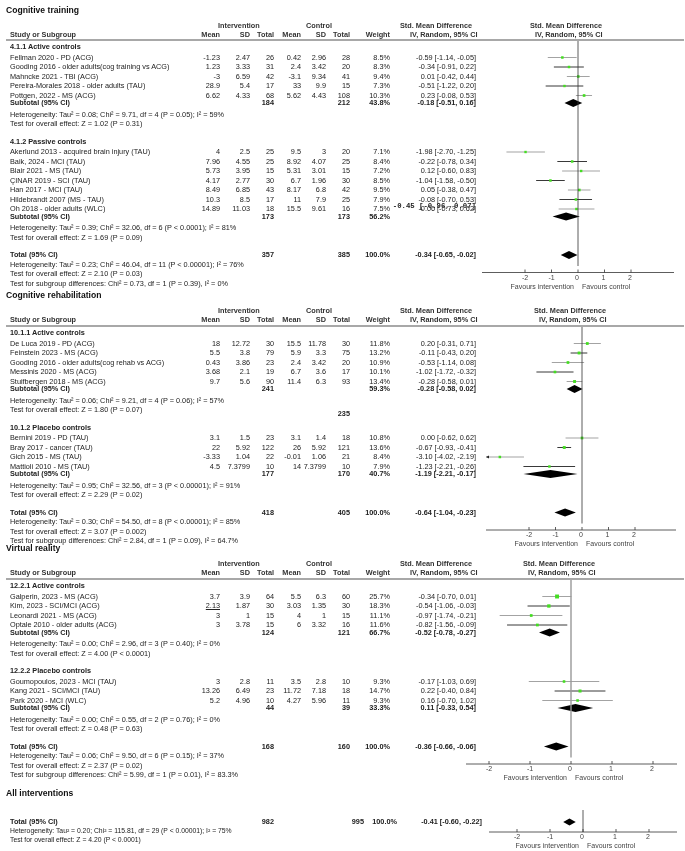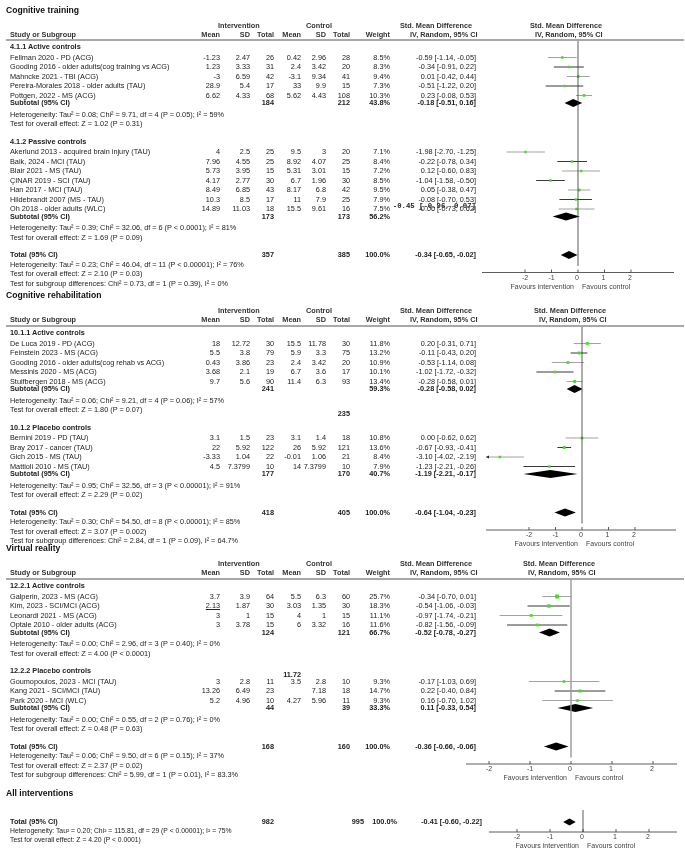--- a/index.html
+++ b/index.html
@@ -461,21 +461,21 @@
     <span class="abs " style="top: 676.5px; right: 435px;">2.8</span>
     <span class="abs " style="top: 676.5px; right: 384px;">3.5</span>
     <span class="abs " style="top: 676.5px; right: 359px;">2.8</span>
     <span class="abs " style="top: 676.5px; right: 411px;">11</span>
     <span class="abs " style="top: 676.5px; right: 335px;">10</span>
     <span class="abs " style="top: 676.5px; right: 295px;">9.3%</span>
     <span class="abs " style="top: 676.5px; right: 209px;">-0.17 [-1.03, 0.69]</span>
     <span class="abs " style="top: 686px; left: 10px;">Kang 2021 - SCI/MCI (TAU)</span>
     <span class="abs " style="top: 686px; right: 465px;">13.26</span>
     <span class="abs " style="top: 686px; right: 435px;">6.49</span>
-    <span class="abs " style="top: 670px; right: 384px; font-weight: bold;">11.72</span>
+    <span class="abs " style="top: 686px; right: 384px;">11.72</span>
     <span class="abs " style="top: 686px; right: 359px;">7.18</span>
     <span class="abs " style="top: 686px; right: 411px;">23</span>
     <span class="abs " style="top: 686px; right: 335px;">18</span>
     <span class="abs " style="top: 686px; right: 295px;">14.7%</span>
     <span class="abs " style="top: 686px; right: 209px;">0.22 [-0.40, 0.84]</span>
     <span class="abs " style="top: 695.5px; left: 10px;">Park 2020 - MCI (WLC)</span>
     <span class="abs " style="top: 695.5px; right: 465px;">5.2</span>
     <span class="abs " style="top: 695.5px; right: 435px;">4.96</span>
     <span class="abs " style="top: 695.5px; right: 384px;">4.27</span>
     <span class="abs " style="top: 695.5px; right: 359px;">5.96</span>

